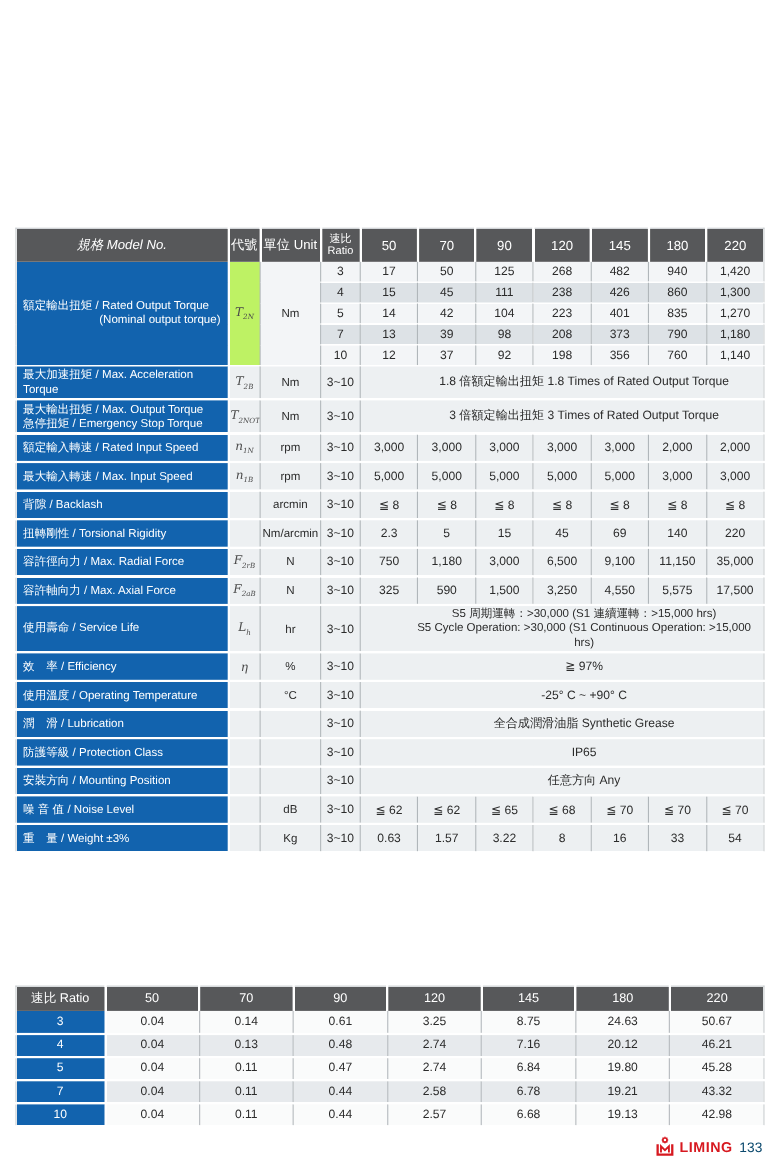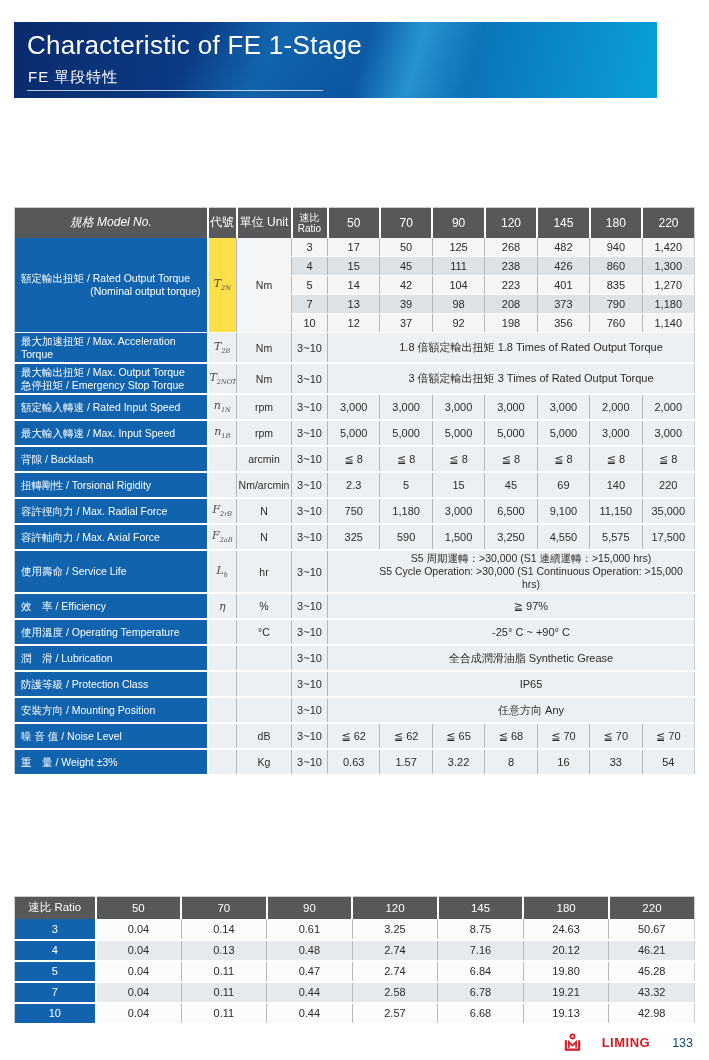--- a/index.html
+++ b/index.html
@@ -45,55 +45,50 @@
       background:#edf0f2;text-align:center;vertical-align:middle;
       border-bottom:2px solid #fff;font-size:11px;color:#2b2b2b;}
   td.td-unit,td.td-ratio,td.td-val,td.td-span{border-left:1px solid #b0b6ba;}
   td.td-unit{font-size:10.5px;}
   td.td-sym .sym{font-family:"DejaVu Serif",serif;font-style:italic;font-size:11px;color:#4a4a4a;}
   td.td-sym sub{font-size:6.5px;font-style:italic;}
 
   tr.tr-sub td{border-bottom:1px solid #fff;background:#f3f5f7;}
   tr.tr-sub.alt td{background:#dde2e6;}
   tr.tr-sub td.td-label,tr.tr-sub td.td-sym{background:#1263ae;}
-  tr.tr-sub td.td-sym{background:#fde047;}
+  tr.tr-sub td.td-sym{background:#bef264;}
   td.rspan{background:#edf0f2;}
 
   td.td-span .span-line{font-size:10.5px;line-height:13px;padding-left:40px;}
   td.td-span .span-line.single{font-size:11px;}
 
   
   .inertia-title{position:absolute;left:18px;top:873px;font-size:13.5px;color:#111;}
   .inertia-wrap{position:absolute;left:14px;top:896px;width:681px;}
   .inertia-wrap table{border:1px solid #c9cdd0;}
   tr.in-head{height:22px;}
   tr.in-head th{background:#57585a;color:#fff;font-weight:normal;font-size:11.5px;
                 border-left:2px solid #fff;text-align:center;vertical-align:middle;}
   tr.in-head th:first-child{border-left:none;}
   tr.in-row{height:21px;}
   tr.in-row td{border-bottom:2px solid #fff;text-align:center;vertical-align:middle;font-size:11px;}
   td.in-ratio{background:#1263ae;color:#fff;font-size:10.5px;border-right:2px solid #fff;}
   td.in-val{background:#fafbfb;border-left:1px solid #b4b9bd;}
   tr.in-row.alt td.in-val{background:#e7eaed;}
 
   
-  .footer{position:absolute;right:16px;top:1033px;display:flex;align-items:center;gap:20px;}
+  .footer{position:absolute;right:16px;top:1033px;display:flex;align-items:center;gap:4px;}
   .brand-text{color:#d71920;font-weight:bold;font-size:13px;letter-spacing:.5px;}
   .page-num{color:#0c4a6e;font-size:12.5px;margin-left:2px;}
 </style>
 </head>
 <body>
 
 <div class="page">
 
-  <div class="banner">
-    <div class="banner-title">Characteristic of FE 1-Stage</div>
-    <div class="banner-sub">FE 單段特性</div>
-    <div class="banner-rule"></div>
-  </div>
 
   <div class="spec-wrap">
     <table id="spec-table">
       <colgroup>
         <col style="width:193px">
           <col style="width:29px">
           <col style="width:55px">
           <col style="width:36px">
         <col>
           <col>

